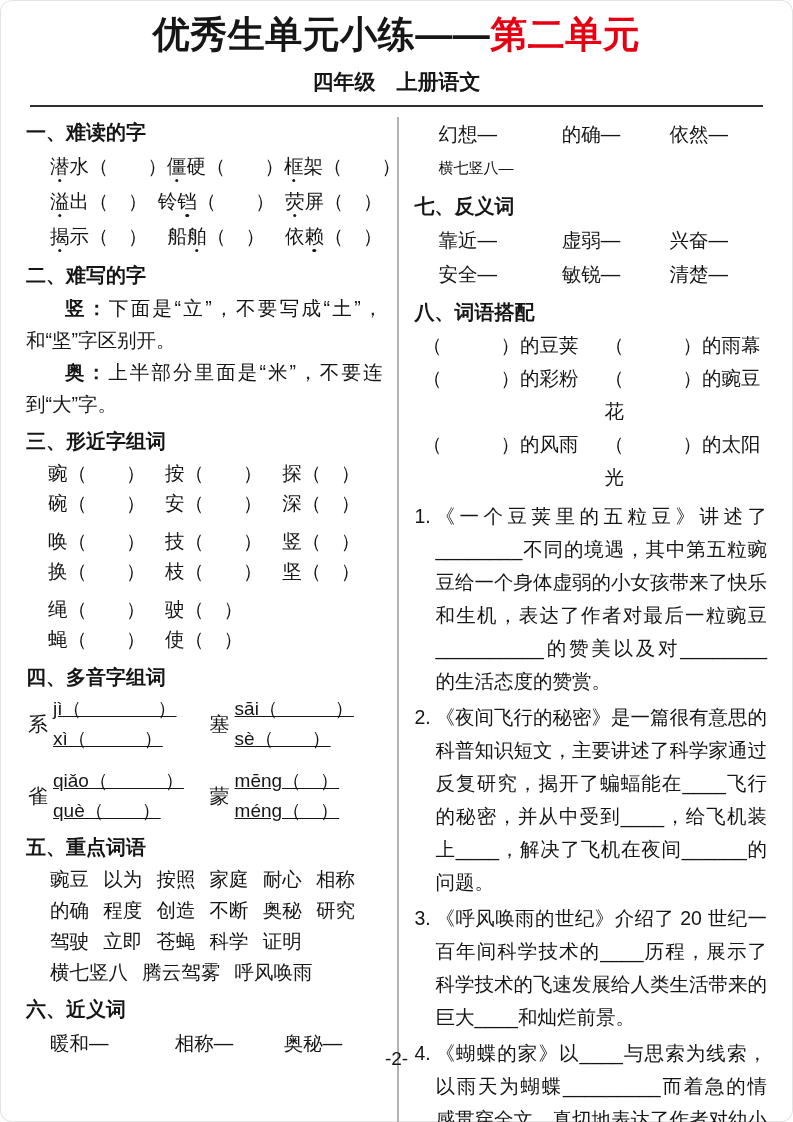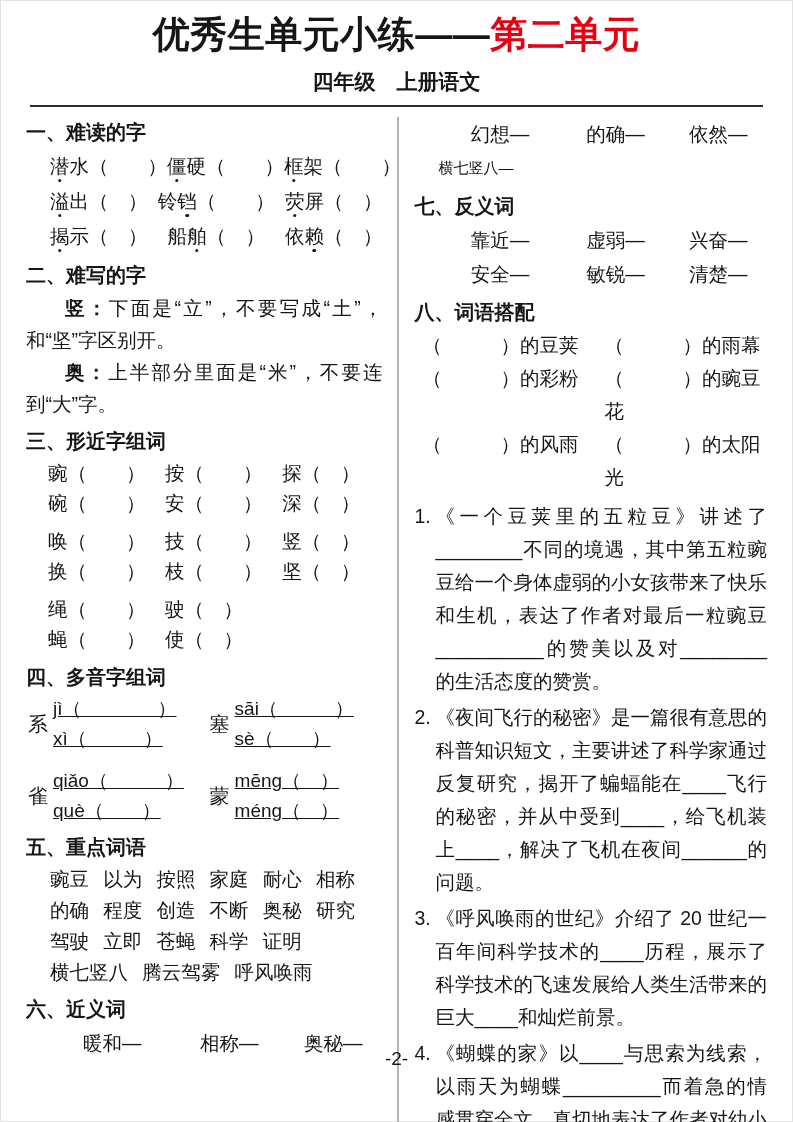--- a/index.html
+++ b/index.html
@@ -1,18 +1,18 @@
 <!DOCTYPE html>
 <html><head>
 <meta charset="utf-8">
 <style>
   html,body{margin:0;padding:0;background:#fff;}
   .page{width:793px;height:1122px;background:#fff;position:relative;overflow:hidden;
         font-family:"Liberation Sans","DejaVu Sans",sans-serif;color:#161616;
-        box-shadow:inset 0 0 0 1px #e3e3e3;}
+        box-shadow:inset 0 0 0 1px #e3e3e3;border-radius:12px;}
   .title{text-align:center;font-size:37px;font-weight:800;padding-top:10px;letter-spacing:0.5px;}
   .red{color:#e60012;}
   .subtitle{text-align:center;font-size:21px;font-weight:700;margin-top:8px;}
   .rule{height:2px;background:#2e2e2e;margin:9px 30px 0;}
   .columns{display:flex;padding:10px 26px 0;align-items:stretch;}
   .col{width:50%;box-sizing:border-box;}
   .col-left{padding-right:14px;}
   .col-right{padding-left:16px;border-left:2px solid #b3b3b3;}
   .sec{margin-bottom:6px;}
   .h{font-size:20px;font-weight:700;line-height:30px;margin-bottom:2px;}
@@ -25,21 +25,21 @@
   .k{font-weight:700;}
   .grid3{display:grid;grid-template-columns:1.05fr 1.05fr 0.9fr;padding-left:22px;
          font-size:19.5px;line-height:30px;}
   .g3block{margin-bottom:8px;}
   .mgrid{display:grid;grid-template-columns:1.05fr 1fr;row-gap:12px;padding-left:2px;font-size:19px;}
   .mcell{display:flex;align-items:center;gap:5px;}
   .mbase{font-size:20px;}
   .mreads{display:flex;flex-direction:column;line-height:30px;text-decoration:underline;}
   .words{padding-left:24px;font-size:19.5px;line-height:31px;word-spacing:0.45em;}
   .trio{display:grid;grid-template-columns:1.2fr 1.05fr 0.95fr;padding-left:24px;
-        font-size:19.5px;line-height:34px;text-align:center;}
+        font-size:19.5px;line-height:34px;}
   .single{padding-left:24px;font-size:15px;line-height:34px;}
   .duo{display:grid;grid-template-columns:1.12fr 1fr;padding-left:8px;
        font-size:19.5px;line-height:33px;}
   .item{position:relative;padding-left:21px;font-size:19.5px;line-height:33px;
         text-align:justify;margin-bottom:3px;}
   .num{position:absolute;left:0;top:0;}
   .pageno{position:absolute;bottom:52px;left:0;right:0;text-align:center;font-size:19px;}
 </style>
 </head>
 <body>

